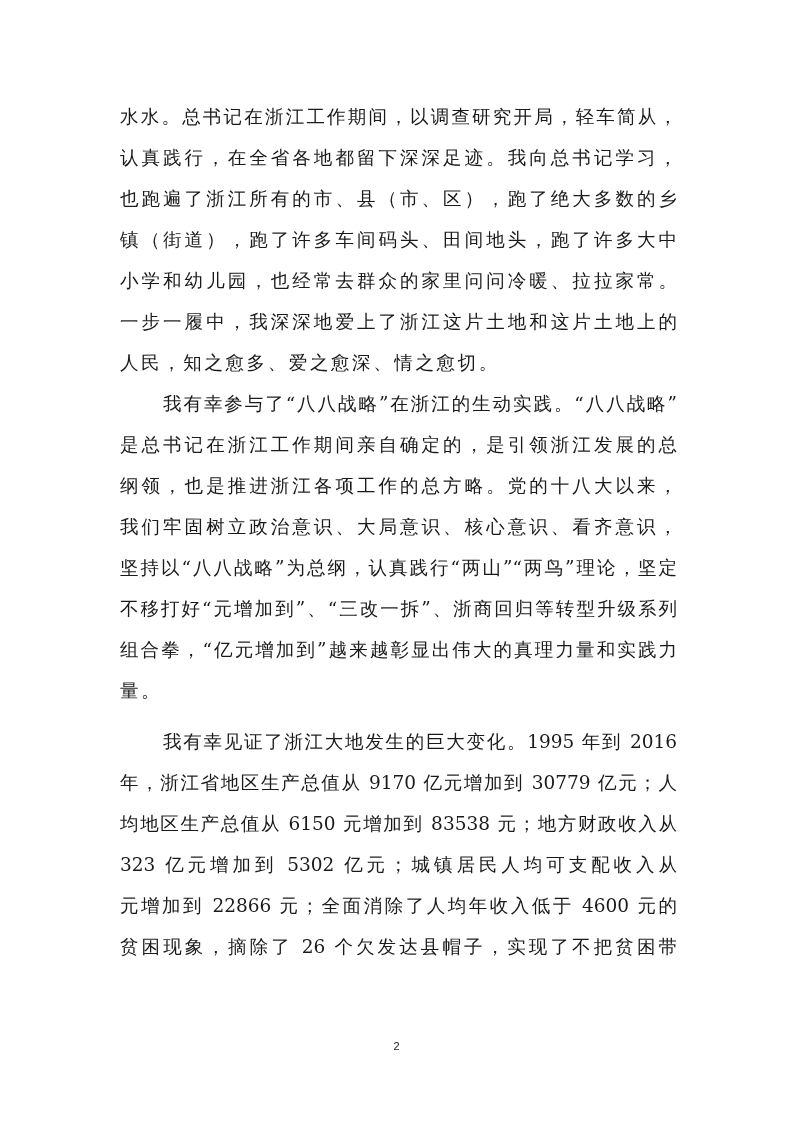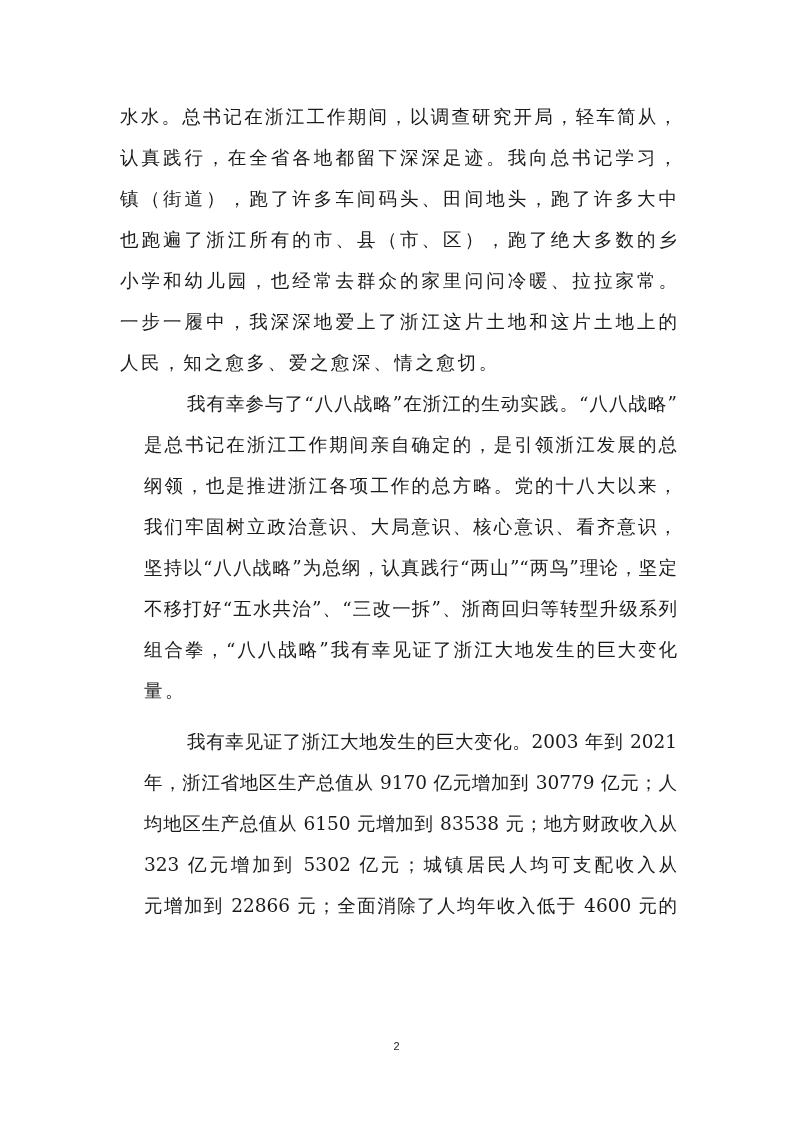--- a/index.html
+++ b/index.html
@@ -27,21 +27,20 @@
     left: 120px;
     top: 96px;
     width: 557px;
   }
   .paragraph {
     margin: 0;
     padding: 0;
   }
   .paragraph + .paragraph {
     margin-top: 0;
-    margin-left: 24px;
   }
   .paragraph.spaced {
     margin-top: 10px;
   }
   .line {
     display: block;
     height: 41px;
     line-height: 41px;
     font-size: 18.5px;
     white-space: nowrap;
@@ -70,42 +69,43 @@
 </style>
 </head>
 <body>
 
 <div class="page">
   <div class="body-text">
 
     <p class="paragraph">
       <span class="line">水水。总书记在浙江工作期间，以调查研究开局，轻车简从，</span>
       <span class="line">认真践行，在全省各地都留下深深足迹。我向总书记学习，</span>
+      <span class="line">也跑遍了浙江所有的市、县（市、区），跑了绝大多数的乡</span>
       <span class="line">镇（街道），跑了许多车间码头、田间地头，跑了许多大中</span>
-      <span class="line">也跑遍了浙江所有的市、县（市、区），跑了绝大多数的乡</span>
       <span class="line">小学和幼儿园，也经常去群众的家里问问冷暖、拉拉家常。</span>
       <span class="line">一步一履中，我深深地爱上了浙江这片土地和这片土地上的</span>
       <span class="line last">人民，知之愈多、爱之愈深、情之愈切。</span>
     </p>
 
     <p class="paragraph">
       <span class="line indent">我有幸参与了“八八战略”在浙江的生动实践。“八八战略”</span>
       <span class="line">是总书记在浙江工作期间亲自确定的，是引领浙江发展的总</span>
       <span class="line">纲领，也是推进浙江各项工作的总方略。党的十八大以来，</span>
       <span class="line">我们牢固树立政治意识、大局意识、核心意识、看齐意识，</span>
       <span class="line">坚持以“八八战略”为总纲，认真践行“两山”“两鸟”理论，坚定</span>
-      <span class="line">不移打好“五水共治”、“三改一拆”、浙商回归等转型升级系列</span>
-      <span class="line">组合拳，“八八战略”我有幸见证了浙江大地发生的巨大变化</span>
+      <span class="line">不移打好“元增加到”、“三改一拆”、浙商回归等转型升级系列</span>
+      <span class="line">组合拳，“亿元增加到”越来越彰显出伟大的真理力量和实践力</span>
       <span class="line last">量。</span>
     </p>
 
     <p class="paragraph spaced">
-      <span class="line indent">我有幸见证了浙江大地发生的巨大变化。2003 年到 2021</span>
+      <span class="line indent">我有幸见证了浙江大地发生的巨大变化。1995 年到 2016</span>
       <span class="line">年，浙江省地区生产总值从 9170 亿元增加到 30779 亿元；人</span>
       <span class="line">均地区生产总值从 6150 元增加到 83538 元；地方财政收入从</span>
       <span class="line">323 亿元增加到 5302 亿元；城镇居民人均可支配收入从</span>
       <span class="line">元增加到 22866 元；全面消除了人均年收入低于 4600 元的</span>
+      <span class="line">贫困现象，摘除了 26 个欠发达县帽子，实现了不把贫困带</span>
     </p>
 
   </div>
 
   <div class="page-number">2</div>
 </div>
 
 </body></html>

